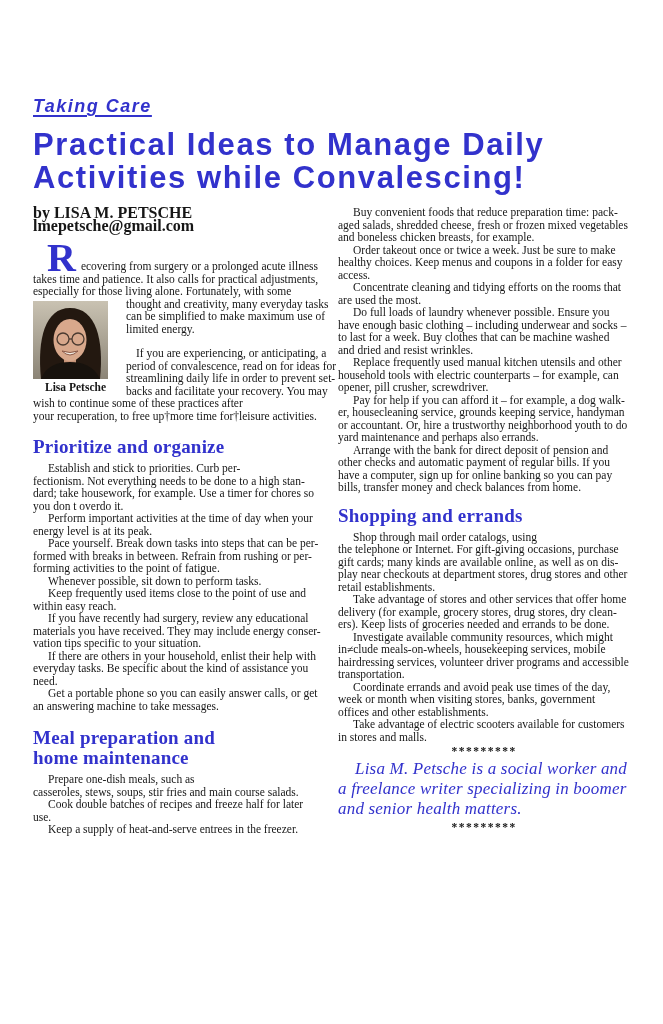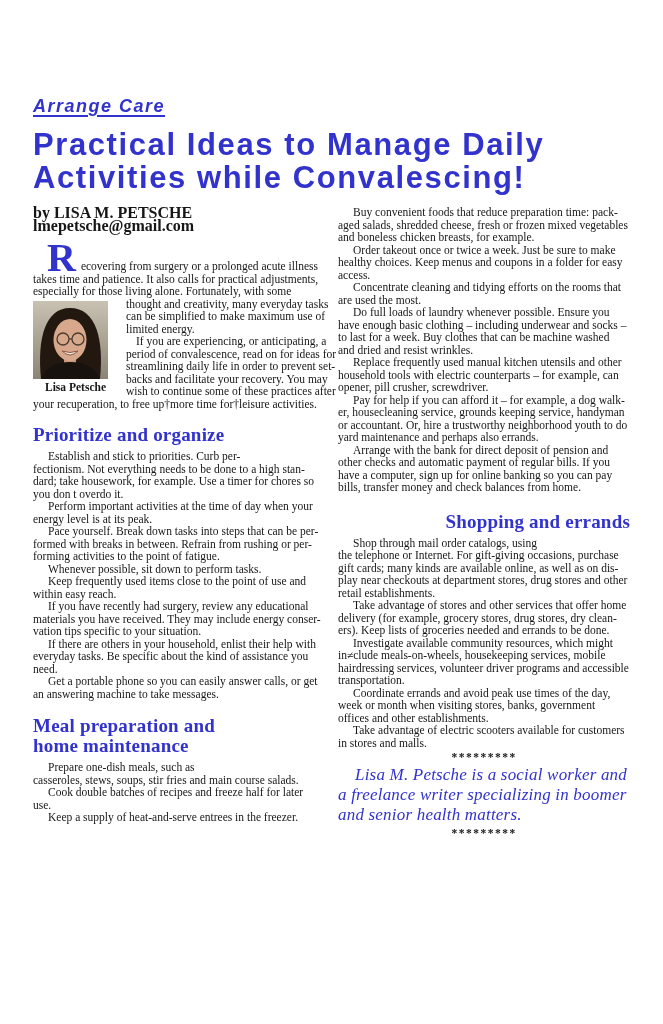--- a/index.html
+++ b/index.html
@@ -19,52 +19,52 @@
     white-space:pre-line;
   }
 
   .columns{ position:absolute; left:33px; top:206px; width:597px; display:flex; gap:13px; }
   .col{ width:292px; font-size:11.5px; line-height:12.5px; }
 
   .byline{ font-weight:bold; font-size:16px; line-height:13px; }
 
   .para{ margin:0; white-space:pre; }
   .para.indent{ text-indent:15px; }
-  .para.indent-sm{ text-indent:10px; }
+  .para.indent-sm{ text-indent:10px;margin-top:12px; }
 
   .intro-first{ margin-top:25px; }
   .dropcap{
     font-weight:bold; font-size:40px; line-height:0; color:var(--accent);
     margin-left:14px; padding-right:5px; position:relative; top:1px;
   }
 
   .photo-block{ float:left; width:85px; margin:3px 8px 2px 0; }
   .photo-block svg{ display:block; }
   .photo-caption{ text-align:center; font-weight:bold; font-size:11.5px; line-height:13px; margin-top:2px; }
 
   .section-heading{
     font-weight:bold; color:var(--accent); font-size:19px; line-height:20px;
     margin:15px 0 5px 0; white-space:pre-line; letter-spacing:0.2px;
   }
   .h-meal{ margin-top:16px; }
-  .h-shopping{ margin-top:18px;text-align:right; }
+  .h-shopping{ margin-top:12px; }
 
   .divider{ text-align:center; font-weight:bold; font-size:11.5px; letter-spacing:1.5px; margin:2px 0 1px 0; }
   .bio{
     margin:1px 0 2px 0; color:var(--accent); font-weight:normal; font-style:italic;
     font-size:17px; line-height:20px; white-space:pre; text-indent:17px; letter-spacing:0.2px;
   }
 </style>
 </head>
 <body>
 
 <div class="page">
 
   <header class="masthead">
-    <div class="kicker">Arrange Care</div>
+    <div class="kicker">Taking Care</div>
     <h1 class="title">Practical Ideas to Manage Daily
 Activities while Convalescing!</h1>
   </header>
 
   <div class="columns">
 
     <div class="col">
       <div class="byline">
         <div>by LISA M. PETSCHE</div>
         <div>lmepetsche@gmail.com</div>

